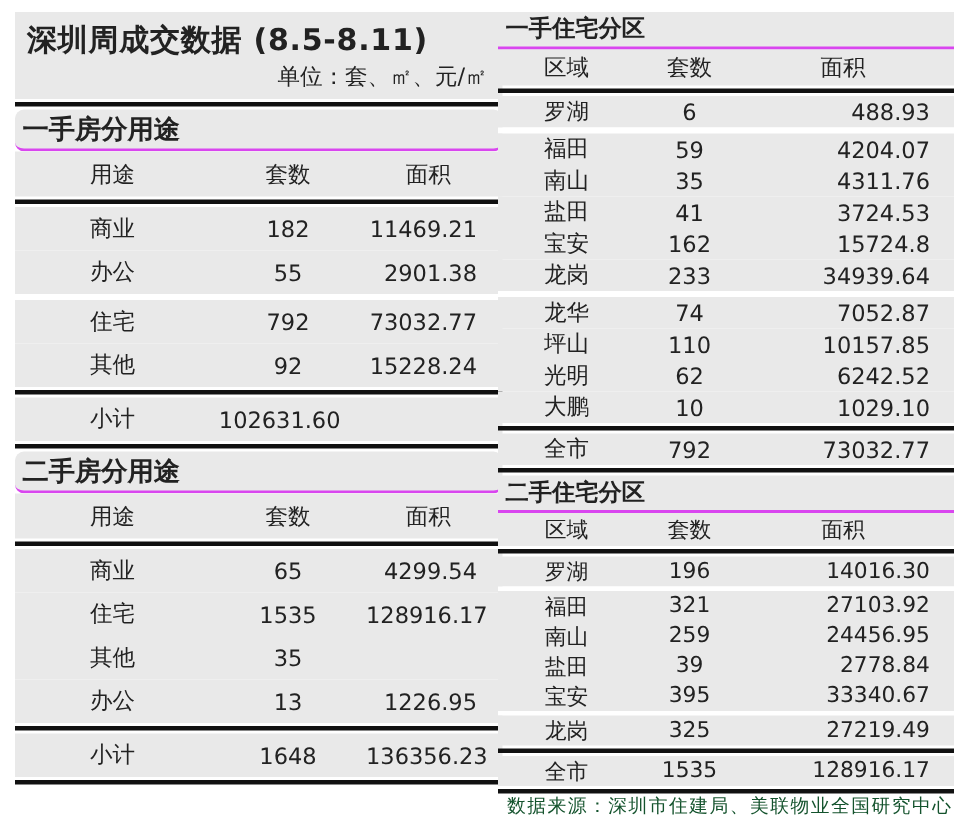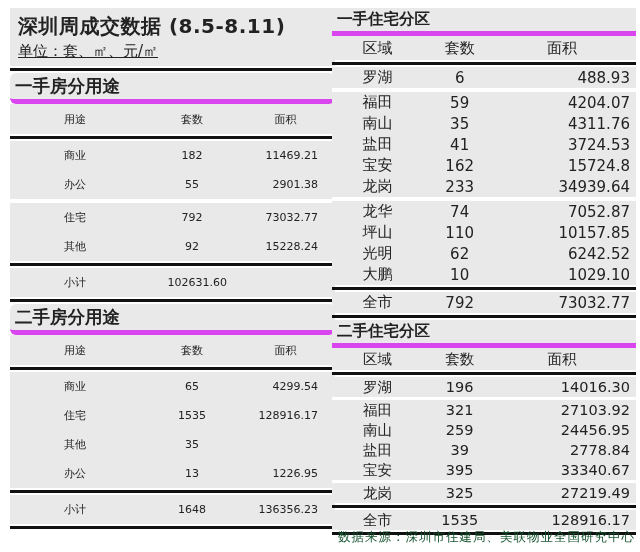--- a/index.html
+++ b/index.html
@@ -3,43 +3,43 @@
 <meta charset="utf-8">
 <style>
   html,body{margin:0;padding:0;background:#fff;}
   .canvas{position:relative;width:640px;height:552px;background:#ffffff;
           font-family:"DejaVu Sans",sans-serif;color:#222;overflow:hidden;}
   .left-panel{position:absolute;left:10px;top:8px;width:325px;}
   .right-panel{position:absolute;left:332px;top:8px;width:304px;}
 
   .title-block{background:#e9e9e9;padding:5px 8px 4px 8px;}
   .main-title{font-size:20px;font-weight:bold;line-height:27px;letter-spacing:0.5px;}
-  .unit-line{font-size:15px;line-height:22px;padding-right:2px;text-decoration:underline;}
+  .unit-line{font-size:15px;text-align:right;line-height:22px;padding-right:2px;}
 
   .sep-thick{height:3px;background:#111;margin:2px 0;}
   .gap{height:4px;background:#fff;}
   .gap-sm{height:3px;background:#fff;}
 
   .section-title{background:#e9e9e9;font-weight:bold;padding-left:5px;
-                 border-bottom:5px solid #d946ef;display:flex;align-items:center;}
+                 border-bottom:2px solid #d946ef;display:flex;align-items:center;}
   .left-panel .section-title{height:26px;font-size:17.5px;border-radius:6px;}
   .right-panel .section-title{height:23px;font-size:15.5px;}
 
   .row{display:grid;background:#e9e9e9;align-items:center;}
-  .lrow{grid-template-columns:40% 32% 28%;height:29px;font-size:11px;}
+  .lrow{grid-template-columns:40% 32% 28%;height:29px;font-size:15px;}
   .lrow.header{height:30px;}
   .rrow{grid-template-columns:30% 24% 46%;height:21px;font-size:15px;}
   .rrow.header{height:24px;}
   .rrow2{grid-template-columns:30% 24% 46%;height:20px;font-size:14.5px;}
   .rrow2.header{height:22px;}
 
   .c1,.c2{text-align:center;}
   .c3{text-align:right;}
   .lrow .c3{padding-right:17px;}
-  .rrow .c3,.rrow2 .c3{padding-right:6px;}
+  .rrow .c3,.rrow2 .c3{padding-right:16px;}
   .row.header .c3{text-align:center;padding-right:8px;}
 
   .source{position:absolute;right:5px;bottom:6px;font-size:12.5px;color:#14532d;
           font-family:"DejaVu Serif",serif;letter-spacing:1px;text-align:right;}
 </style>
 </head>
 <body>
 
 <div class="canvas">
 

